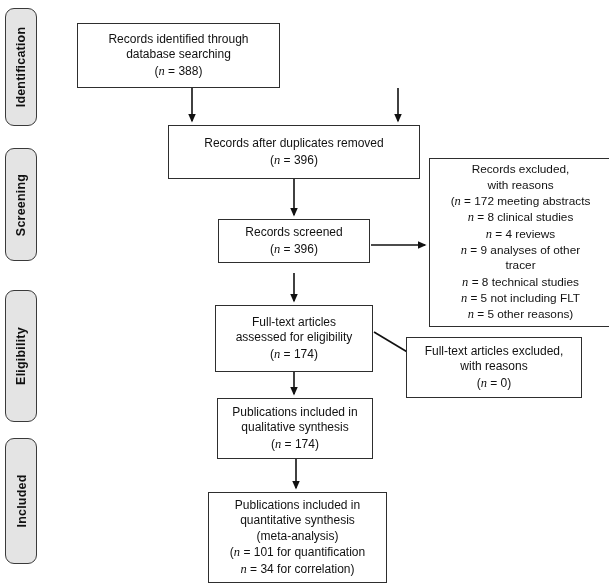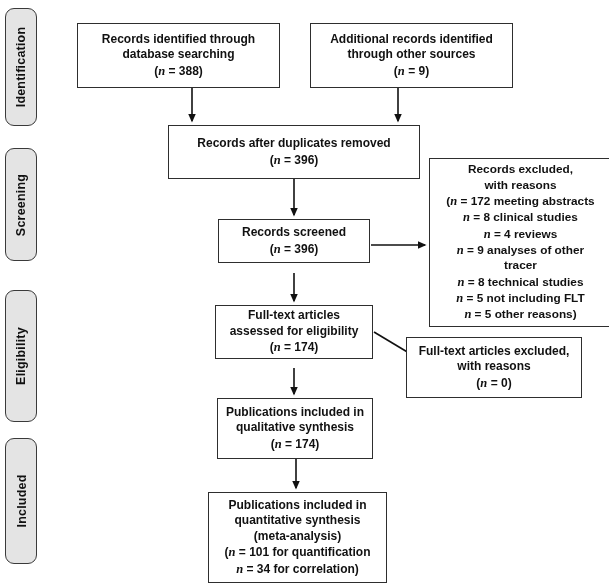--- a/index.html
+++ b/index.html
@@ -51,21 +51,20 @@
     display: flex;
     align-items: center;
     justify-content: center;
     text-align: center;
     padding: 2px 4px;
   }
   .fbox-text {
     font-size: 12px;
     line-height: 1.3;
     color: #111111;
-    font-weight: bold;
   }
   .fbox-text i {
     font-family: "Liberation Serif", serif;
     font-style: italic;
     font-size: 12.5px;
   }
 </style>
 </head>
 <body>
 
@@ -97,37 +96,34 @@
     <span class="stage-text">Eligibility</span>
   </div>
   <div class="stage" style="top:438px;height:126px">
     <span class="stage-text">Included</span>
   </div>
 
   <div class="fbox" style="left:77px;top:23px;width:203px;height:65px">
     <div class="fbox-text">Records identified through<br>database searching<br>(<i>n</i> = 388)</div>
   </div>
 
-  <div class="fbox" style="left:310px;top:23px;width:203px;height:65px">
-    <div class="fbox-text">Additional records identified<br>through other sources<br>(<i>n</i> = 9)</div>
-  </div>
 
   <div class="fbox" style="left:168px;top:125px;width:252px;height:54px">
     <div class="fbox-text">Records after duplicates removed<br>(<i>n</i> = 396)</div>
   </div>
 
   <div class="fbox" style="left:218px;top:219px;width:152px;height:44px">
     <div class="fbox-text">Records screened<br>(<i>n</i> = 396)</div>
   </div>
 
   <div class="fbox" style="left:429px;top:158px;width:183px;height:169px">
     <div class="fbox-text" style="font-size:11.8px;line-height:1.3">Records excluded,<br>with reasons<br>(<i>n</i> = 172 meeting abstracts<br><i>n</i> = 8 clinical studies<br><i>n</i> = 4 reviews<br><i>n</i> = 9 analyses of other<br>tracer<br><i>n</i> = 8 technical studies<br><i>n</i> = 5 not including FLT<br><i>n</i> = 5 other reasons)</div>
   </div>
 
-  <div class="fbox" style="left:215px;top:305px;width:158px;height:54px">
+  <div class="fbox" style="left:215px;top:305px;width:158px;height:67px">
     <div class="fbox-text">Full-text articles<br>assessed for eligibility<br>(<i>n</i> = 174)</div>
   </div>
 
   <div class="fbox" style="left:406px;top:337px;width:176px;height:61px">
     <div class="fbox-text">Full-text articles excluded,<br>with reasons<br>(<i>n</i> = 0)</div>
   </div>
 
   <div class="fbox" style="left:217px;top:398px;width:156px;height:61px">
     <div class="fbox-text">Publications included in<br>qualitative synthesis<br>(<i>n</i> = 174)</div>
   </div>

